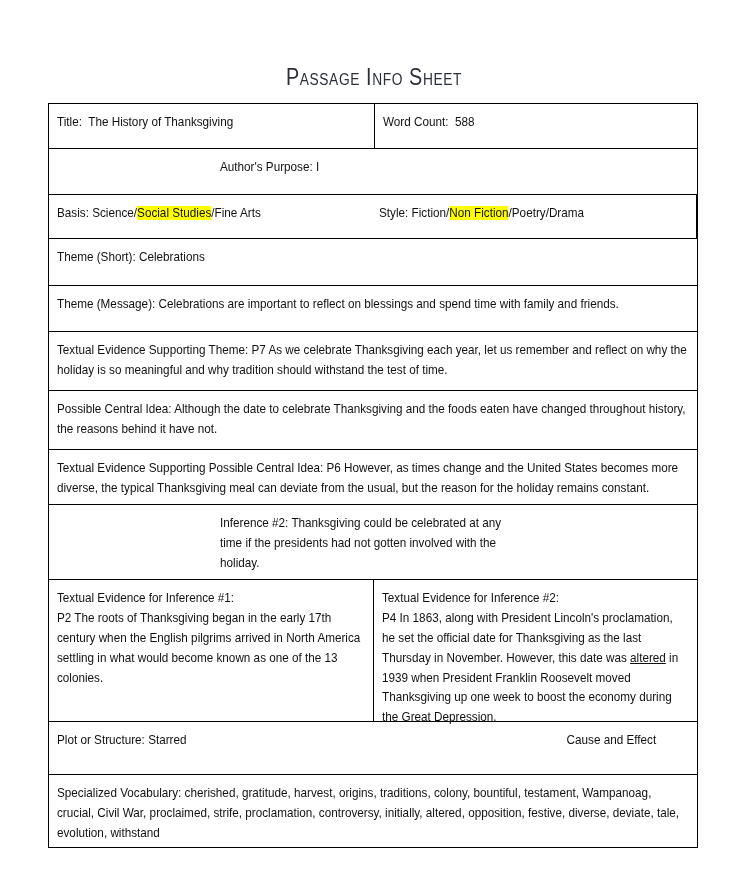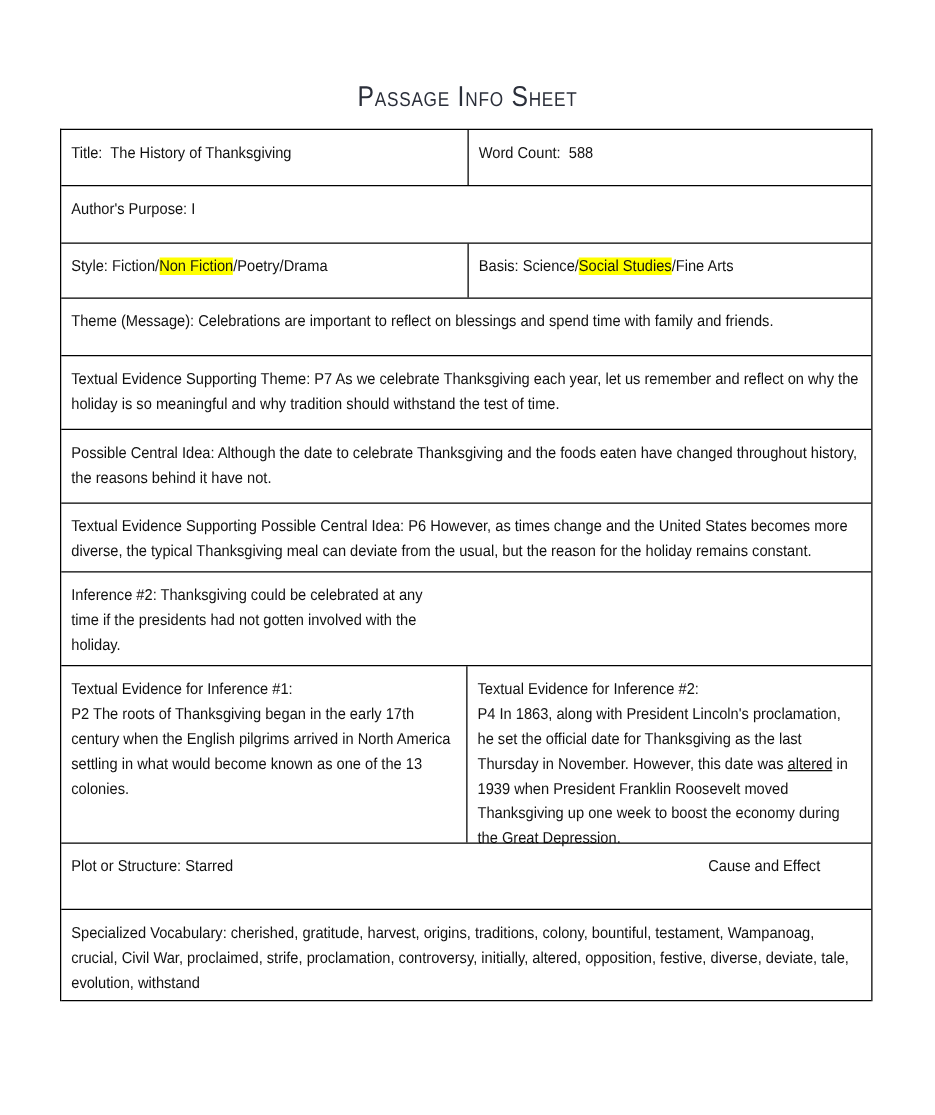--- a/index.html
+++ b/index.html
@@ -42,20 +42,21 @@
     width: 650px;
     border: 1.6px solid #000;
     border-bottom: none;
     box-sizing: border-box;
     background: #fff;
   }
   .row {
     display: flex;
     border-bottom: 1.6px solid #000;
     box-sizing: border-box;
+    justify-content: center;
   }
   .cell {
     box-sizing: border-box;
     padding: 9px 9px 9px 8px;
     font-family: "Liberation Sans Narrow", "Liberation Sans", sans-serif;
     font-size: 12.6px;
     line-height: 1.58;
     color: #111;
     transform-origin: left top;
   }
@@ -124,28 +125,33 @@
       </div>
     </div>
 
     <div class="row r2">
       <div class="cell cell-right-top">
         <span class="txt"><span>Author's Purpose:</span> <span>I</span></span>
       </div>
     </div>
 
     <div class="row r3">
+      <div class="cell cell-right-top">
+        <span class="txt"><span>Basis:  Science/</span><span class="hl">Social Studies</span><span>/Fine Arts</span></span>
+      </div>
       <div class="cell cell-left-top">
         <span class="txt"><span>Style: Fiction/</span><span class="hl">Non Fiction</span><span>/Poetry/Drama</span></span>
       </div>
-      <div class="cell cell-right-top">
-        <span class="txt"><span>Basis:  Science/</span><span class="hl">Social Studies</span><span>/Fine Arts</span></span>
-      </div>
-    </div>
-
+    </div>
+
+    <div class="row r4">
+      <div class="cell cell-full">
+        <span class="txt">Theme (Short):  Celebrations</span>
+      </div>
+    </div>
 
     <div class="row r5">
       <div class="cell cell-full">
         <span class="txt">Theme (Message):  Celebrations are important to reflect on blessings and spend time with family and friends.</span>
       </div>
     </div>
 
     <div class="row r6">
       <div class="cell cell-full">
         <span class="txt">Textual Evidence Supporting Theme: P7 As we celebrate Thanksgiving each year, let us remember and reflect on why the holiday is so meaningful and why tradition should withstand the test of time.</span>

